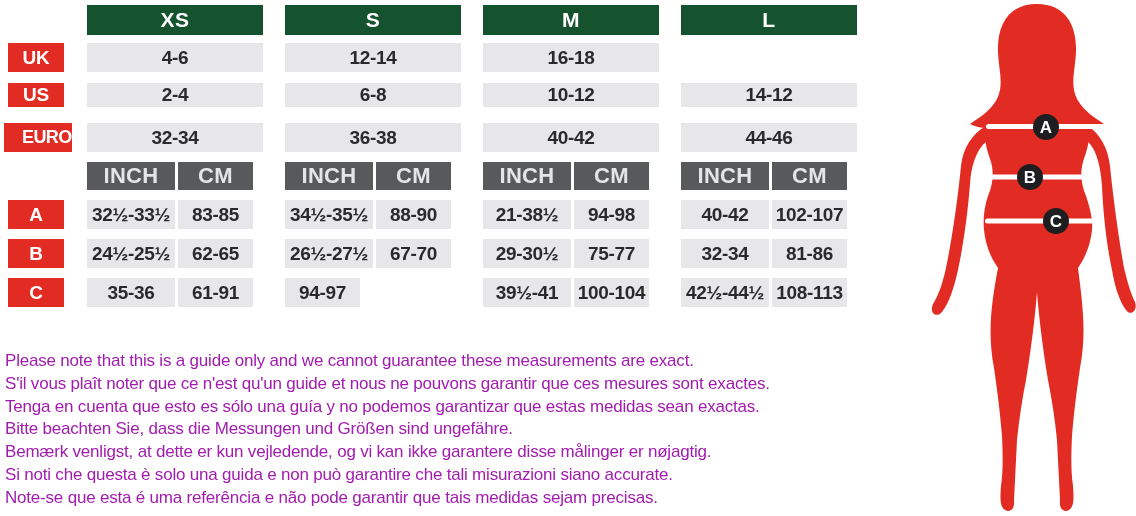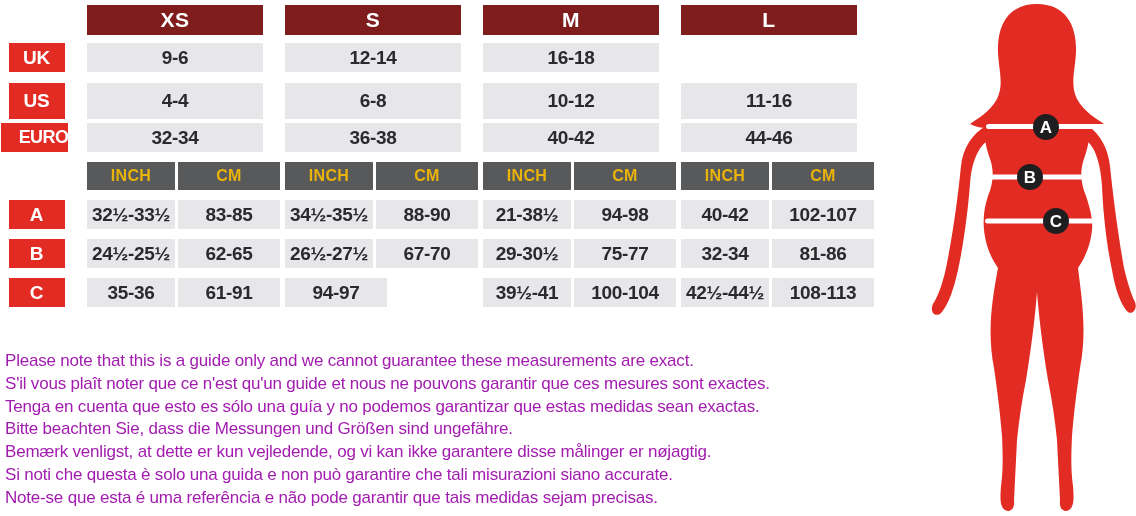--- a/index.html
+++ b/index.html
@@ -1,40 +1,40 @@
 <!DOCTYPE html>
 <html><head>
 <meta charset="utf-8">
 <style>
   html,body{margin:0;padding:0;background:#ffffff;}
   body{font-family:"Liberation Sans", sans-serif;}
   .page{position:relative;width:1136px;height:516px;background:#fff;overflow:hidden;}
 
   .row{position:absolute;left:0;display:flex;gap:22px;align-items:stretch;}
-  .slot-label{width:65px;display:flex;align-items:stretch;justify-content:center;}
+  .slot-label{width:65px;display:flex;align-items:stretch;}
   .col{width:176px;display:flex;}
 
   .lbl{background:#E22B23;color:#fff;width:56px;margin-left:8px;
        display:flex;align-items:center;justify-content:center;
        font-weight:bold;font-size:19px;letter-spacing:-0.2px;}
   .lbl.euro{width:60px;margin-left:4px;font-size:18px;letter-spacing:-0.6px;padding-left:18px;}
 
   .cell{background:#E7E7E9;color:#2A2A2C;font-weight:bold;font-size:19px;
         display:flex;align-items:center;justify-content:center;
         letter-spacing:-0.3px;flex:1;}
-  .size-h{background:#7f1d1d;color:#fff;font-size:21px;letter-spacing:0.5px;}
-  .unit{background:#58595B;color:#eab308;font-size:16px;letter-spacing:0.3px;}
+  .size-h{background:#14532d;color:#fff;font-size:21px;letter-spacing:0.5px;}
+  .unit{background:#58595B;color:#e5e5e5;font-size:22px;letter-spacing:0.3px;}
 
   .split{display:flex;gap:3px;width:176px;}
   .w-inch{width:88px;flex:none;}
-  .w-cm{width:102px;flex:none;}
+  .w-cm{width:75px;flex:none;}
 
   .r-sizes{top:5px;height:30px;}
   .r-uk{top:43px;height:29px;}
-  .r-us{top:83px;height:36px;}
+  .r-us{top:83px;height:24px;}
   .r-euro{top:123px;height:29px;}
   .r-units{top:162px;height:28px;}
   .r-a{top:200px;height:29px;}
   .r-b{top:239px;height:29px;}
   .r-c{top:278px;height:29px;}
 
   .notes{position:absolute;left:5px;top:350px;width:900px;
          font-size:17px;line-height:22.8px;color:#a21caf;letter-spacing:-0.2px;}
   .notes div{white-space:nowrap;}
 
@@ -60,45 +60,45 @@
     <div class="col">
         <div class="cell size-h">L</div>
       </div>
   </div>
 
   <div class="row r-uk">
     <div class="slot-label">
         <div class="lbl">UK</div>
       </div>
     <div class="col">
-        <div class="cell">9-6</div>
+        <div class="cell">4-6</div>
       </div>
     <div class="col">
         <div class="cell">12-14</div>
       </div>
     <div class="col">
         <div class="cell">16-18</div>
       </div>
   </div>
 
   <div class="row r-us">
     <div class="slot-label">
         <div class="lbl">US</div>
       </div>
     <div class="col">
-        <div class="cell">4-4</div>
+        <div class="cell">2-4</div>
       </div>
     <div class="col">
         <div class="cell">6-8</div>
       </div>
     <div class="col">
         <div class="cell">10-12</div>
       </div>
     <div class="col">
-        <div class="cell">11-16</div>
+        <div class="cell">14-12</div>
       </div>
   </div>
 
   <div class="row r-euro">
     <div class="slot-label">
         <div class="lbl euro">EURO</div>
       </div>
     <div class="col">
         <div class="cell">32-34</div>
       </div>

